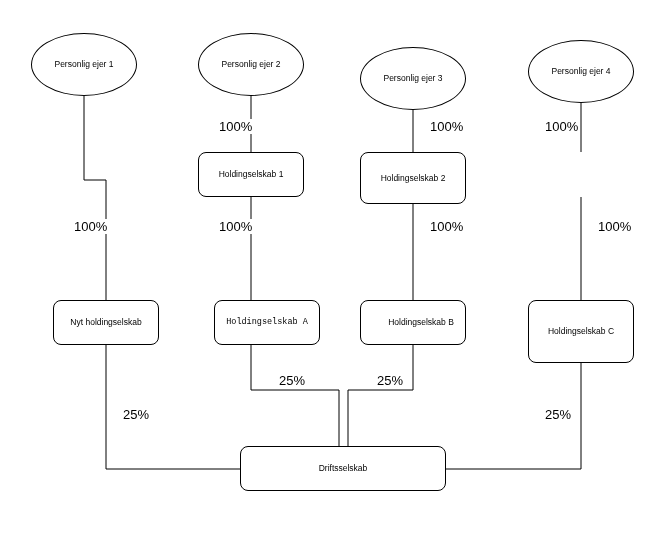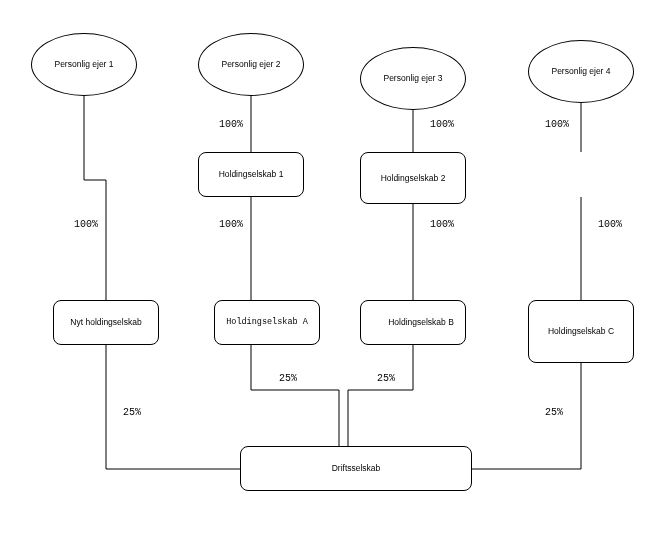--- a/index.html
+++ b/index.html
@@ -40,27 +40,26 @@
     color: #000000;
   }
   .node.ellipse {
     border-radius: 50%;
   }
   .node.rect {
     border-radius: 8px;
   }
   .edge-label {
     position: absolute;
-    font-size: 10px;
+    font-size: 13px;
     line-height: 1;
     color: #000000;
     background: #ffffff;
     padding: 1px 2px;
     white-space: nowrap;
-    font-family: Liberation Mono, monospace;
   }
 </style>
 </head>
 <body>
 
 <div id="diagram-root">
   <svg id="edges-layer" viewBox="0 0 664 540">
       <polyline points="251,96 251,152" fill="none" stroke="#000000" stroke-width="1"></polyline>
       <polyline points="413,96 413,152" fill="none" stroke="#000000" stroke-width="1"></polyline>
       <polyline points="581,103 581,152" fill="none" stroke="#000000" stroke-width="1"></polyline>
@@ -96,21 +95,21 @@
     </div>
     <div class="node rect" style="left: 214px; top: 300px; width: 106px; height: 45px; font-family: Liberation Mono, monospace;">
       <span>Holdingselskab A</span>
     </div>
     <div class="node rect" style="left: 360px; top: 300px; width: 106px; height: 45px; padding-left: 16px;">
       <span>Holdingselskab B</span>
     </div>
     <div class="node rect" style="left: 528px; top: 300px; width: 106px; height: 63px;">
       <span>Holdingselskab C</span>
     </div>
-    <div class="node rect" style="left: 240px; top: 446px; width: 232px; height: 45px;">
+    <div class="node rect" style="left: 240px; top: 446px; width: 206px; height: 45px;">
       <span>Driftsselskab</span>
     </div>
     <div class="edge-label" style="left: 217px; top: 119px;">100%</div>
     <div class="edge-label" style="left: 428px; top: 119px;">100%</div>
     <div class="edge-label" style="left: 543px; top: 119px;">100%</div>
     <div class="edge-label" style="left: 72px; top: 219px;">100%</div>
     <div class="edge-label" style="left: 217px; top: 219px;">100%</div>
     <div class="edge-label" style="left: 428px; top: 219px;">100%</div>
     <div class="edge-label" style="left: 596px; top: 219px;">100%</div>
     <div class="edge-label" style="left: 277px; top: 373px;">25%</div>

